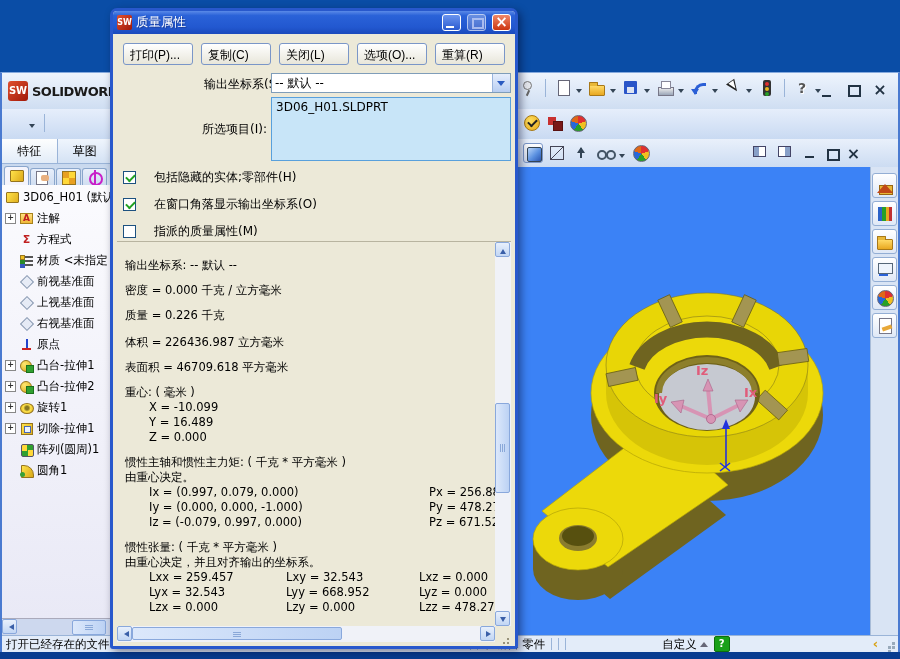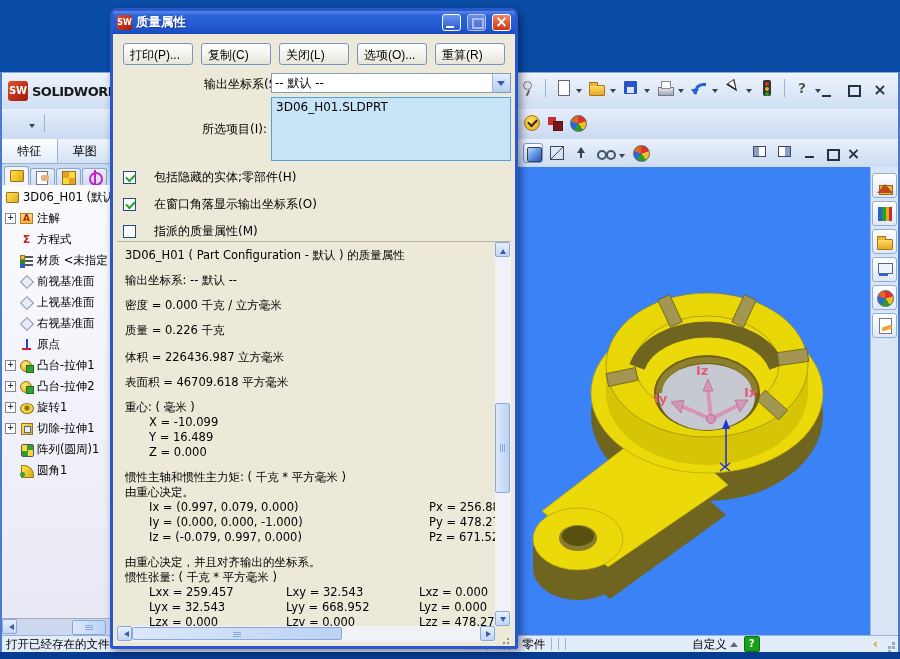--- a/index.html
+++ b/index.html
@@ -144,39 +144,39 @@
   .task-pane{position:absolute;right:0;top:28px;width:28px;bottom:0;background:#d9e4f4;border-left:1px solid #a8bcd8;
     display:flex;flex-direction:column;align-items:center;padding-top:6px;gap:3px;box-sizing:border-box}
   .tp-btn{width:25px;height:25px;background:linear-gradient(#ffffff,#dfe8f6);border:1px solid #93aed4;border-radius:3px;
     display:flex;align-items:center;justify-content:center;box-sizing:border-box}
   
   .status-bar{position:absolute;left:0;bottom:0;width:100%;height:17px;background:#e3ecf9;border-top:1px solid #9ab4d8;
     font-size:11.5px;box-sizing:border-box}
   .sb-hint{position:absolute;left:4px;top:1px}
   .sb-right{position:absolute;left:468px;right:2px;top:0;height:100%;display:flex;align-items:center;gap:6px}
   .vsep{width:1px;height:12px;background:#9ab4d8}
-  .sb-customize{margin-left:120px;display:flex;align-items:center;gap:3px}
+  .sb-customize{margin-left:90px;display:flex;align-items:center;gap:3px}
   .sb-cust-arrow{width:0;height:0;border:4px solid transparent;border-bottom:5px solid #667;margin-top:-4px}
   .help-badge{width:14px;height:14px;background:#18a018;border:1px solid #0c700c;color:#fff;
     font:bold 10px/14px "DejaVu Sans",sans-serif;text-align:center;border-radius:2px}
   .collapse-arrow{margin-left:auto;color:#d8a010;font-weight:bold;font-size:13px;line-height:14px}
   .grip{width:12px;height:12px;position:relative}
   .grip::before{content:"";position:absolute;right:1px;bottom:1px;width:3px;height:3px;background:#9ab;
     box-shadow:-4px 4px 0 #9ab,4px -4px 0 transparent, -4px -4px 0 transparent, 0 -4px 0 #9ab,-4px 0 0 #9ab,-8px 8px 0 transparent}
   .bottom-edge{position:absolute;left:0;top:652px;width:900px;height:7px;background:#083c90}
   
   .dialog{position:absolute;left:110px;top:8px;width:408px;height:641px;z-index:50;
     background:#ece9d8;border:3px solid #2858cc;border-radius:7px 7px 3px 3px;box-sizing:border-box;
     box-shadow:3px 3px 8px rgba(0,0,30,.45)}
   .dlg-title{position:absolute;left:0;top:0;right:0;height:23px;border-radius:4px 4px 0 0;
     background:linear-gradient(180deg,#5a8ae8 0%,#2a62d8 20%,#2258d0 70%,#1a4abc 100%);
     display:flex;align-items:center;padding:0 4px;gap:4px}
   .dlg-title-icon{width:15px;height:15px;background:linear-gradient(135deg,#e05030,#a01808);border-radius:2px;
     color:#fff;font:bold 8px/15px "DejaVu Sans",sans-serif;text-align:center;flex:0 0 auto}
-  .dlg-title-text{color:#fff;font-weight:bold;font-size:12.5px;text-shadow:1px 1px 1px #1a3a90;flex:1}
+  .dlg-title-text{color:#fff;font-weight:normal;font-size:12.5px;text-shadow:1px 1px 1px #1a3a90;flex:1}
   .dlg-winbtn{width:19px;height:17px;border-radius:3px;border:1px solid #fff;position:relative;flex:0 0 auto;box-sizing:border-box;margin-left:2px}
   .dlg-min{background:linear-gradient(#6a94ee,#2a5ad0)}
   .dlg-min::before{content:"";position:absolute;left:3px;bottom:2px;width:8px;height:2px;background:#fff}
   .dlg-max{background:linear-gradient(#8aa8e8,#5a7ad0);opacity:.65}
   .dlg-max::before{content:"";position:absolute;left:4px;top:3px;width:8px;height:7px;border:2px solid #eef}
   .dlg-close{background:linear-gradient(#f08868,#cc3510)}
   .dlg-close::before{content:"\00d7";position:absolute;left:0;top:-2px;width:100%;text-align:center;font:bold 15px/18px "DejaVu Sans",sans-serif;color:#fff}
   .dlg-btnrow{position:absolute;left:10px;top:32px;display:flex;gap:8px}
   .xp-btn{width:70px;height:22px;background:linear-gradient(#ffffff,#e8e6da);border:1px solid #7a96c8;border-radius:3px;
     font-size:12px;text-align:left;line-height:20px;box-sizing:border-box;white-space:nowrap;overflow:hidden}
@@ -534,21 +534,20 @@
           <span>在窗口角落显示输出坐标系(O)</span>
         </div>
         <div class="cbrow">
           <span class="cb"></span>
           <span>指派的质量属性(M)</span>
         </div>
       </div>
 
     <div class="report-wrap">
       <div class="report-text" id="report-text">
-          <div class="rl">3D06_H01 ( Part Configuration - 默认 ) 的质量属性</div>
           <div class="rgap" style="height: 10px;"></div>
           <div class="rl">输出坐标系: -- 默认 --</div>
           <div class="rgap" style="height: 10px;"></div>
           <div class="rl">密度 = 0.000 千克 / 立方毫米</div>
           <div class="rgap" style="height: 10px;"></div>
           <div class="rl">质量 = 0.226 千克</div>
           <div class="rgap" style="height: 12px;"></div>
           <div class="rl">体积 = 226436.987  立方毫米</div>
           <div class="rgap" style="height: 10px;"></div>
           <div class="rl">表面积 = 46709.618  平方毫米</div>
@@ -557,22 +556,22 @@
           <div class="rl ind">X = -10.099</div>
           <div class="rl ind">Y = 16.489</div>
           <div class="rl ind">Z = 0.000</div>
           <div class="rgap" style="height: 10px;"></div>
           <div class="rl">惯性主轴和惯性主力矩: ( 千克 *  平方毫米 )</div>
           <div class="rl">由重心决定。</div>
           <div class="rl ind"><span class="c1-2">Ix = (0.997, 0.079, 0.000)</span><span>Px = 256.887</span></div>
           <div class="rl ind"><span class="c1-2">Iy = (0.000, 0.000, -1.000)</span><span>Py = 478.272</span></div>
           <div class="rl ind"><span class="c1-2">Iz = (-0.079, 0.997, 0.000)</span><span>Pz = 671.522</span></div>
           <div class="rgap" style="height: 10px;"></div>
+          <div class="rl">惯性张量: ( 千克 *  平方毫米 )</div>
           <div class="rl">由重心决定，并且对齐输出的坐标系。</div>
-          <div class="rl">惯性张量: ( 千克 *  平方毫米 )</div>
           <div class="rl ind"><span class="c1-3">Lxx = 259.457</span><span class="c2-3">Lxy = 32.543</span><span>Lxz = 0.000</span></div>
           <div class="rl ind"><span class="c1-3">Lyx = 32.543</span><span class="c2-3">Lyy = 668.952</span><span>Lyz = 0.000</span></div>
           <div class="rl ind"><span class="c1-3">Lzx = 0.000</span><span class="c2-3">Lzy = 0.000</span><span>Lzz = 478.272</span></div>
         </div>
       <div class="vscroll">
         <div class="sbtn up"></div>
         <div class="track">
             <div class="sthumb v"></div>
           </div>
         <div class="sbtn down"></div>

